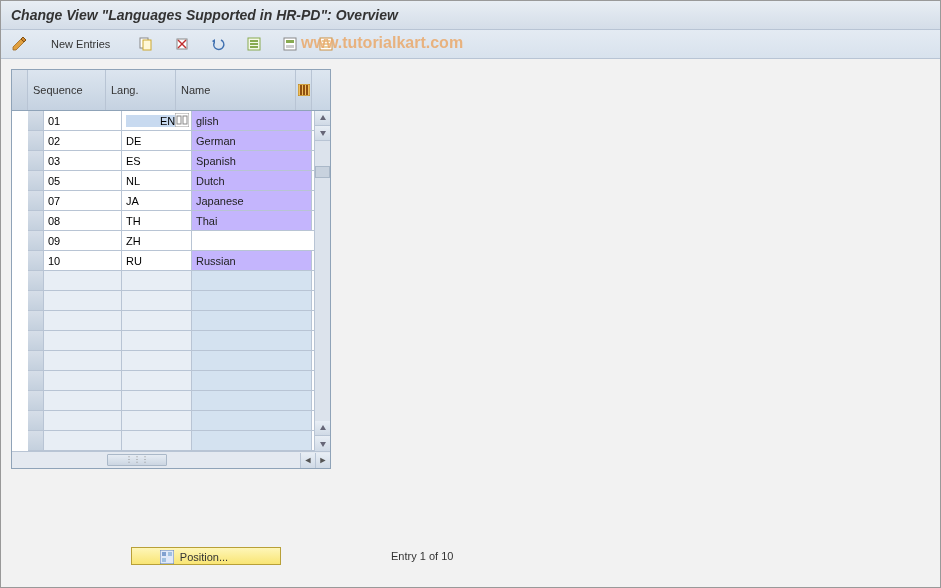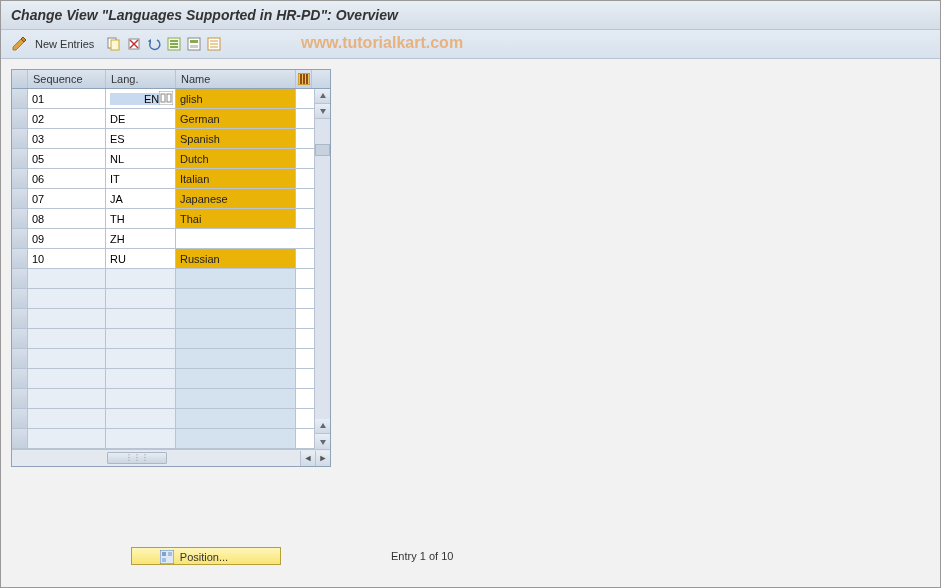--- a/index.html
+++ b/index.html
@@ -19,21 +19,21 @@
       font-weight: bold;
       font-size: 14px;
       color: #333;
       border-bottom: 1px solid #b8c4d4;
     }
     .toolbar {
       background: linear-gradient(to bottom, #e4ebf3, #d8e2ed);
       padding: 4px 8px;
       display: flex;
       align-items: center;
-      gap: 0;
+      gap: 16px;
       border-bottom: 1px solid #b8c4d4;
       position: relative;
     }
     .toolbar-btn {
       width: 20px;
       height: 20px;
       display: flex;
       align-items: center;
       justify-content: center;
       border: 1px solid transparent;
@@ -67,38 +67,39 @@
       background: #fff;
       width: 320px;
       position: relative;
     }
     .table-header {
       display: flex;
       background: linear-gradient(to bottom, #dde6f0, #c8d5e4);
       border-bottom: 1px solid #8fa3b8;
     }
     .th {
-      padding: 3px 5px;
+      padding: 14px 5px;
       font-size: 11px;
       color: #333;
       border-right: 1px solid #b8c4d4;
       background: linear-gradient(to bottom, #dce5ef, #c5d2e1);
     }
     .th-rowsel { width: 16px; border-right: 1px solid #b8c4d4; background: linear-gradient(to bottom,#d8e0ea,#c2cfde);}
     .th-seq { width: 78px; }
     .th-lang { width: 70px; }
     .th-name { width: 120px; }
     .th-config { width: 16px; display:flex;align-items:center;justify-content:center;cursor:pointer;padding:0; }
     .table-body {
       position: relative;
     }
     .row {
       display: flex;
       height: 20px;
       border-bottom: 1px solid #b8c4d4;
+      margin-left: 16px;
     }
     .row-sel {
       width: 16px;
       background: linear-gradient(to bottom, #d6dee8, #c4d0de);
       border-right: 1px solid #b8c4d4;
       cursor:pointer;
     }
     .cell {
       padding: 2px 4px;
       font-size: 11px;
@@ -111,21 +112,21 @@
     }
     .cell input {
       border: none;
       outline: none;
       font-size: 11px;
       width: 100%;
       background: transparent;
     }
     .cell-seq { width: 78px; }
     .cell-lang { width: 70px; position: relative; }
-    .cell-name { width: 120px; background: #eab308; }
+    .cell-name { width: 120px; background: #c4b5fd; }
     .row.empty .cell-seq, .row.empty .cell-lang { background: #e8eef5; }
     .row.empty .cell-name { background: #d4e2f0; }
     .f4-icon {
       position: absolute;
       right: 2px;
       top: 2px;
       width: 14px;
       height: 14px;
       cursor: pointer;
     }
@@ -296,30 +297,20 @@
             <input value="05" style="">
           </div>
           <div class="cell cell-lang">
             <input value="NL" style="">
           </div>
           <div class="cell cell-name">Dutch</div>
         </div>
         <div class="row">
           <div class="row-sel"></div>
           <div class="cell cell-seq">
-            <input value="06" style="">
-          </div>
-          <div class="cell cell-lang">
-            <input value="IT" style="">
-          </div>
-          <div class="cell cell-name">Italian</div>
-        </div>
-        <div class="row">
-          <div class="row-sel"></div>
-          <div class="cell cell-seq">
             <input value="07" style="">
           </div>
           <div class="cell cell-lang">
             <input value="JA" style="">
           </div>
           <div class="cell cell-name">Japanese</div>
         </div>
         <div class="row">
           <div class="row-sel"></div>
           <div class="cell cell-seq">

